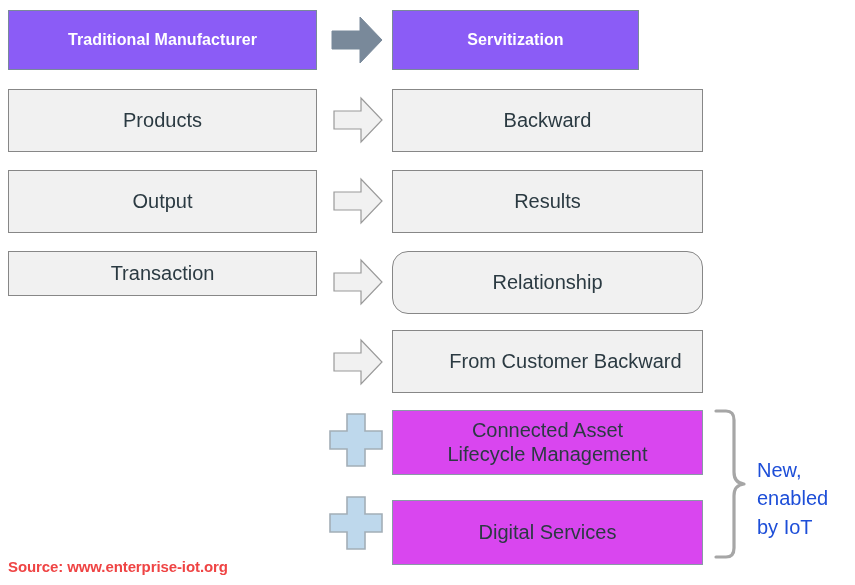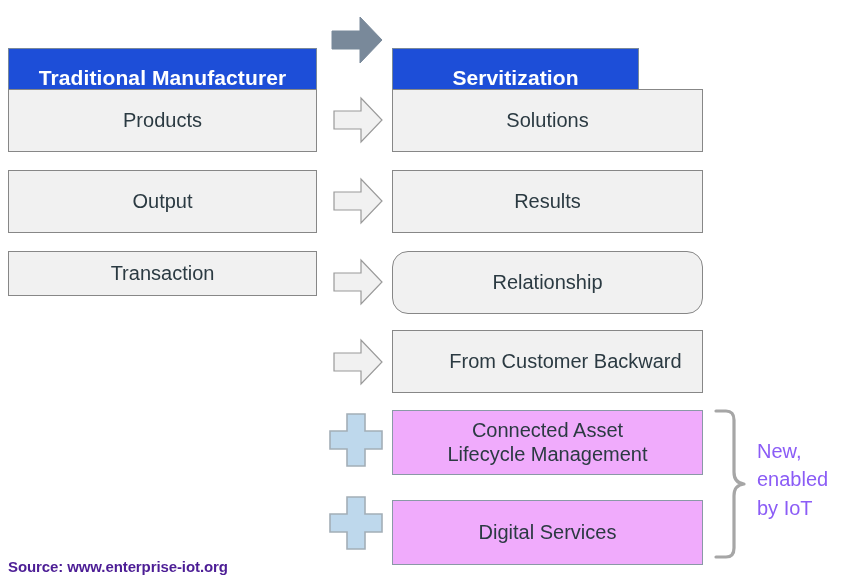--- a/index.html
+++ b/index.html
@@ -28,38 +28,37 @@
     position: absolute;
     box-sizing: border-box;
     display: flex;
     align-items: center;
     justify-content: center;
     text-align: center;
     line-height: 1.18;
   }
 
   .box.header {
-    background: #1d4ed8;
+    background: #8b5cf6;
     border: 1px solid #79899a;
     color: #ffffff;
     font-weight: bold;
-    font-size: 21px;
+    font-size: 16px;
     letter-spacing: .1px;
-    margin-top: 38px;
   }
 
   .box.plain {
     background: #f1f1f1;
     border: 1px solid #878787;
     color: #2b3a42;
     font-size: 20px;
   }
 
   .box.blue {
-    background: #f0abfc;
+    background: #d946ef;
     border: 1px solid #8a99a6;
     color: #2b3a42;
     font-size: 20px;
   }
 
   .box .label {
     display: block;
     white-space: pre-line;
     padding: 0 6px;
   }
@@ -79,33 +78,34 @@
   
   .brace {
     position: absolute;
   }
   .brace svg { display: block; }
 
   .brace-text {
     position: absolute;
     font-size: 20px;
     line-height: 1.42;
-    color: #8b5cf6;
+    color: #1d4ed8;
     white-space: pre-line;
     text-align: left;
+    margin-top: 19px;
   }
 
   
   .source {
     position: absolute;
     left: 8px;
     top: 558px;
     font-size: 15px;
     font-weight: bold;
-    color: #4c1d95;
+    color: #ef4444;
     letter-spacing: -.1px;
   }
 </style>
 </head>
 <body>
 
 <div id="diagram">
 
   <div class="box header" style="left:8px; top:10px; width:309px; height:60px;">
     <span class="label">Traditional Manufacturer</span>
@@ -125,21 +125,21 @@
     <span class="label">Products</span>
   </div>
 
   <div class="arrow" style="left:333px; top:95px;">
     <svg width="50" height="50" viewBox="0 0 50 50">
       <polygon points="1,16 28,16 28,3 49,25 28,47 28,34 1,34" fill="#f1f1f1" stroke="#9a9a9a" stroke-width="1.2"></polygon>
     </svg>
   </div>
 
   <div class="box plain" style="left:392px; top:89px; width:311px; height:63px;">
-    <span class="label">Solutions</span>
+    <span class="label">Backward</span>
   </div>
 
   <div class="box plain" style="left:8px; top:170px; width:309px; height:63px;">
     <span class="label">Output</span>
   </div>
 
   <div class="arrow" style="left:333px; top:176px;">
     <svg width="50" height="50" viewBox="0 0 50 50">
       <polygon points="1,16 28,16 28,3 49,25 28,47 28,34 1,34" fill="#f1f1f1" stroke="#9a9a9a" stroke-width="1.2"></polygon>
     </svg>

